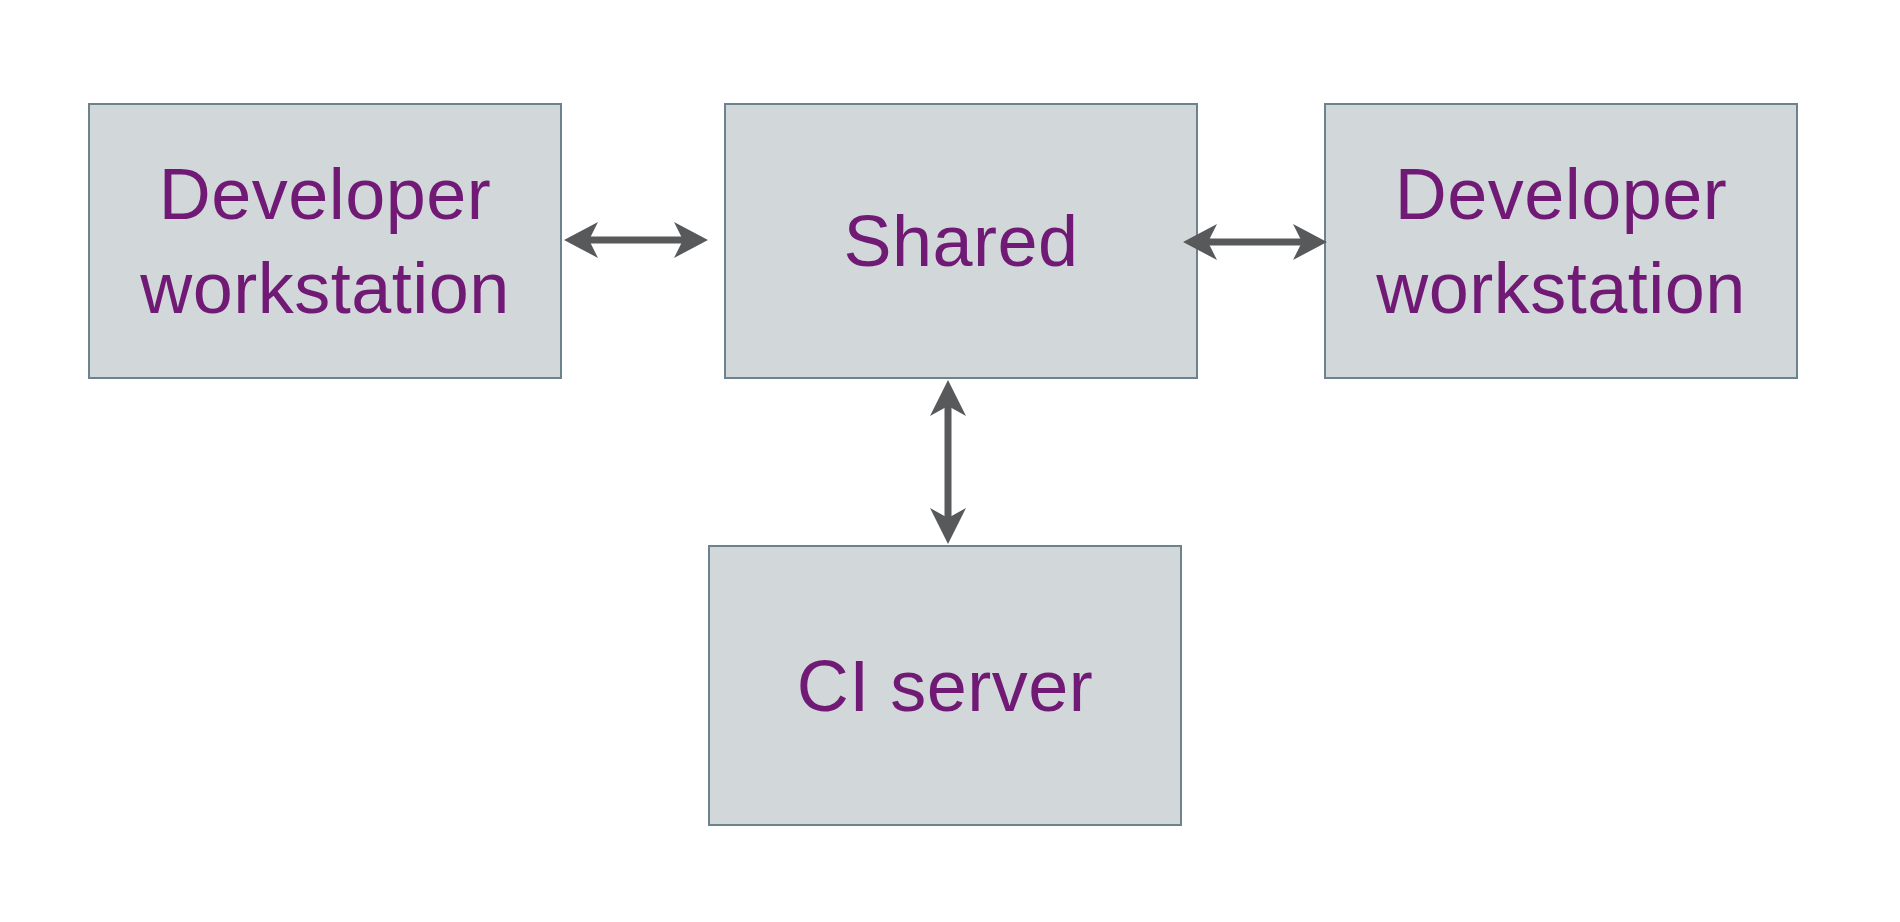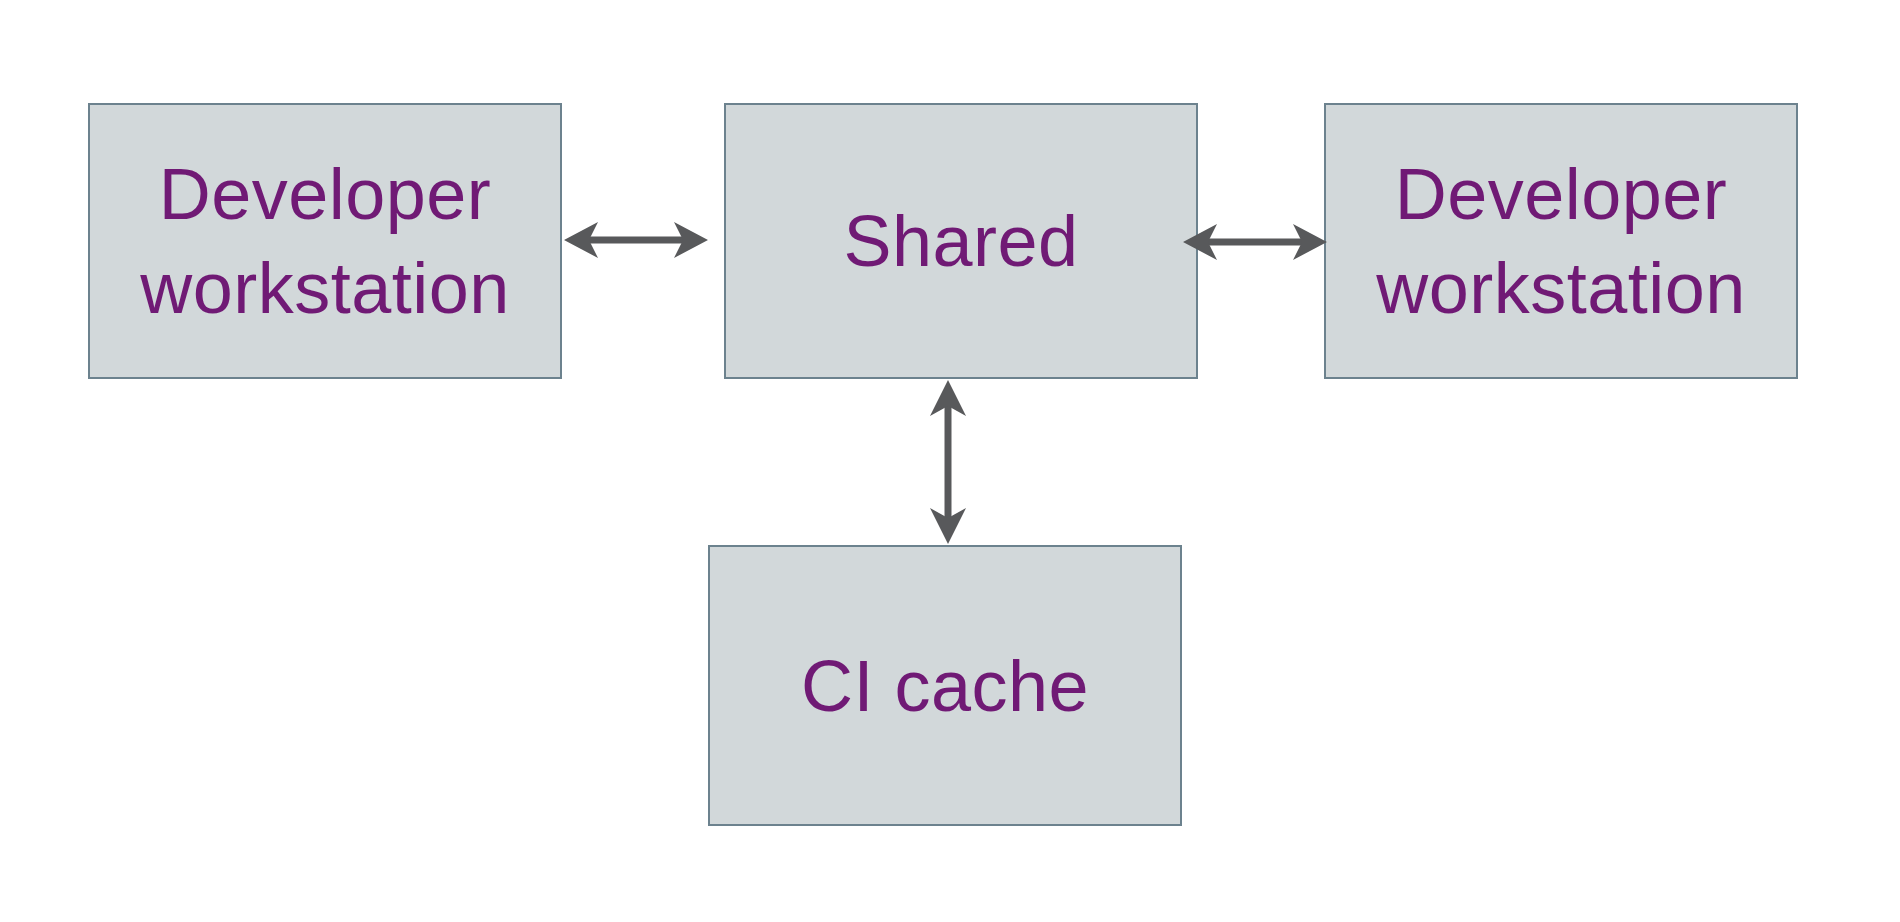--- a/index.html
+++ b/index.html
@@ -62,21 +62,21 @@
   <div class="node" id="node-shared-cache">
     <span class="label-line">Shared</span>
   </div>
 
   <div class="node" id="node-workstation-right">
     <span class="label-line">Developer</span>
     <span class="label-line">workstation</span>
   </div>
 
   <div class="node" id="node-ci-server">
-    <span class="label-line">CI cache</span>
+    <span class="label-line">CI server</span>
   </div>
 
   <svg class="edge" id="arrow-left" width="152" height="56" viewBox="0 0 152 56">
     <line x1="27" y1="28" x2="125" y2="28" stroke-width="7" stroke="#58595b"></line>
     <polygon points="4,28 38,10 29,28 38,46" fill="#58595b"></polygon>
     <polygon points="148,28 114,10 123,28 114,46" fill="#58595b"></polygon>
   </svg>
 
   <svg class="edge" id="arrow-right" width="152" height="56" viewBox="0 0 152 56">
     <line x1="27" y1="28" x2="125" y2="28" stroke-width="7" stroke="#58595b"></line>

